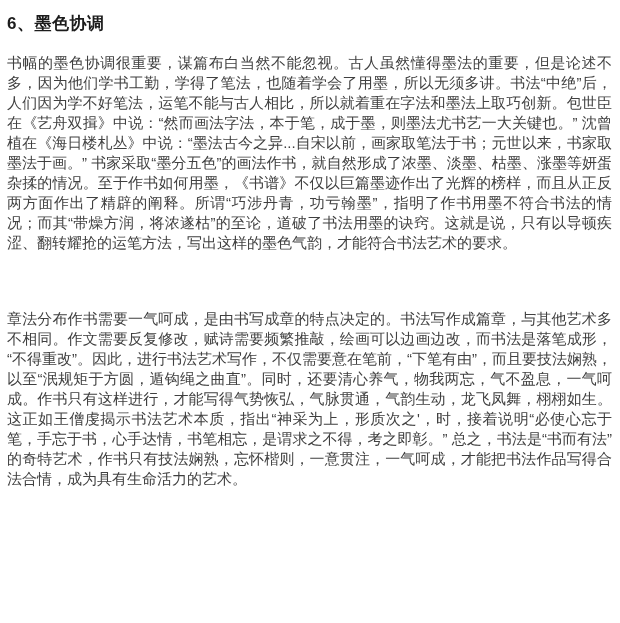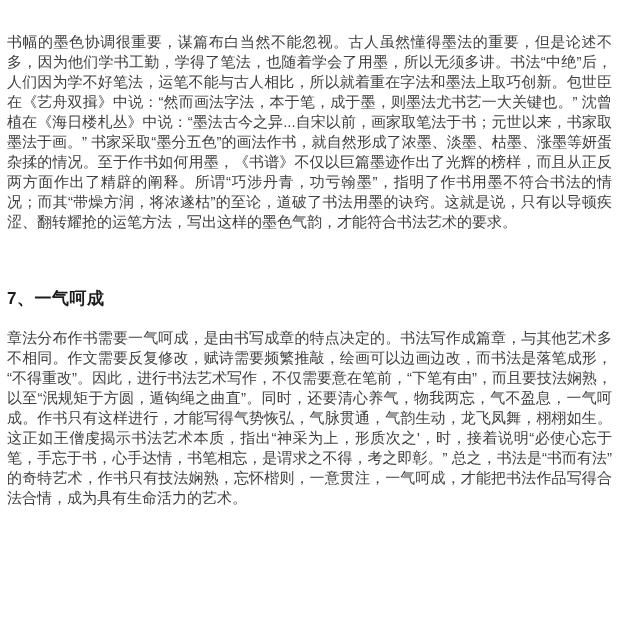--- a/index.html
+++ b/index.html
@@ -41,20 +41,20 @@
   }
   .section + .section {
     margin-top: 56px;
   }
 </style>
 </head>
 <body>
 
 <div class="doc">
   <section class="section">
+    <h2 class="section-heading">6、墨色协调</h2>
     <p class="section-body">书幅的墨色协调很重要，谋篇布白当然不能忽视。古人虽然懂得墨法的重要，但是论述不多，因为他们学书工勤，学得了笔法，也随着学会了用墨，所以无须多讲。书法“中绝”后，人们因为学不好笔法，运笔不能与古人相比，所以就着重在字法和墨法上取巧创新。包世臣在《艺舟双揖》中说：“然而画法字法，本于笔，成于墨，则墨法尤书艺一大关键也。” 沈曾植在《海日楼札丛》中说：“墨法古今之异...自宋以前，画家取笔法于书；元世以来，书家取墨法于画。” 书家采取“墨分五色”的画法作书，就自然形成了浓墨、淡墨、枯墨、涨墨等妍蛋杂揉的情况。至于作书如何用墨，《书谱》不仅以巨篇墨迹作出了光辉的榜样，而且从正反两方面作出了精辟的阐释。所谓“巧涉丹青，功亏翰墨”，指明了作书用墨不符合书法的情况；而其“带燥方润，将浓遂枯”的至论，道破了书法用墨的诀窍。这就是说，只有以导顿疾涩、翻转耀抢的运笔方法，写出这样的墨色气韵，才能符合书法艺术的要求。</p>
   </section>
 
   <section class="section">
-    <h2 class="section-heading">7、一气呵成</h2>
     <p class="section-body">章法分布作书需要一气呵成，是由书写成章的特点决定的。书法写作成篇章，与其他艺术多不相同。作文需要反复修改，赋诗需要频繁推敲，绘画可以边画边改，而书法是落笔成形，“不得重改”。因此，进行书法艺术写作，不仅需要意在笔前，“下笔有由”，而且要技法娴熟，以至“泯规矩于方圆，遁钩绳之曲直”。同时，还要清心养气，物我两忘，气不盈息，一气呵成。作书只有这样进行，才能写得气势恢弘，气脉贯通，气韵生动，龙飞凤舞，栩栩如生。这正如王僧虔揭示书法艺术本质，指出“神采为上，形质次之'，时，接着说明“必使心忘于笔，手忘于书，心手达情，书笔相忘，是谓求之不得，考之即彰。” 总之，书法是“书而有法”的奇特艺术，作书只有技法娴熟，忘怀楷则，一意贯注，一气呵成，才能把书法作品写得合法合情，成为具有生命活力的艺术。</p>
   </section>
 </div>
 
 </body></html>

